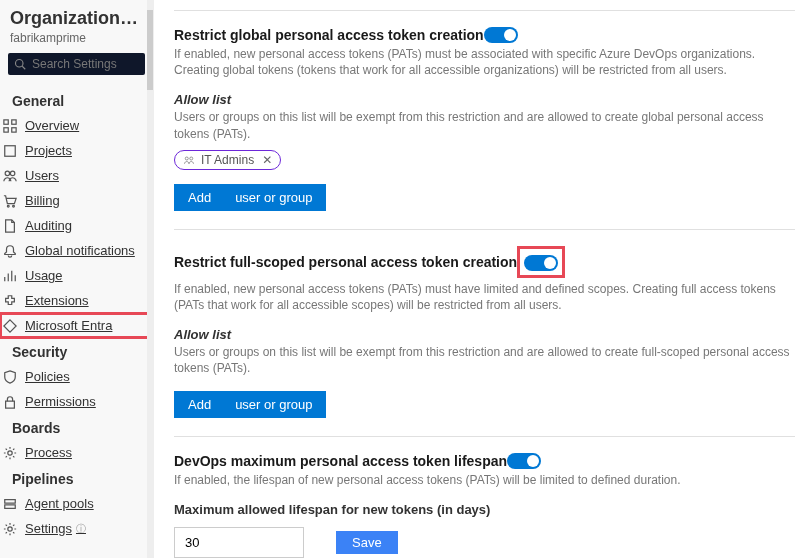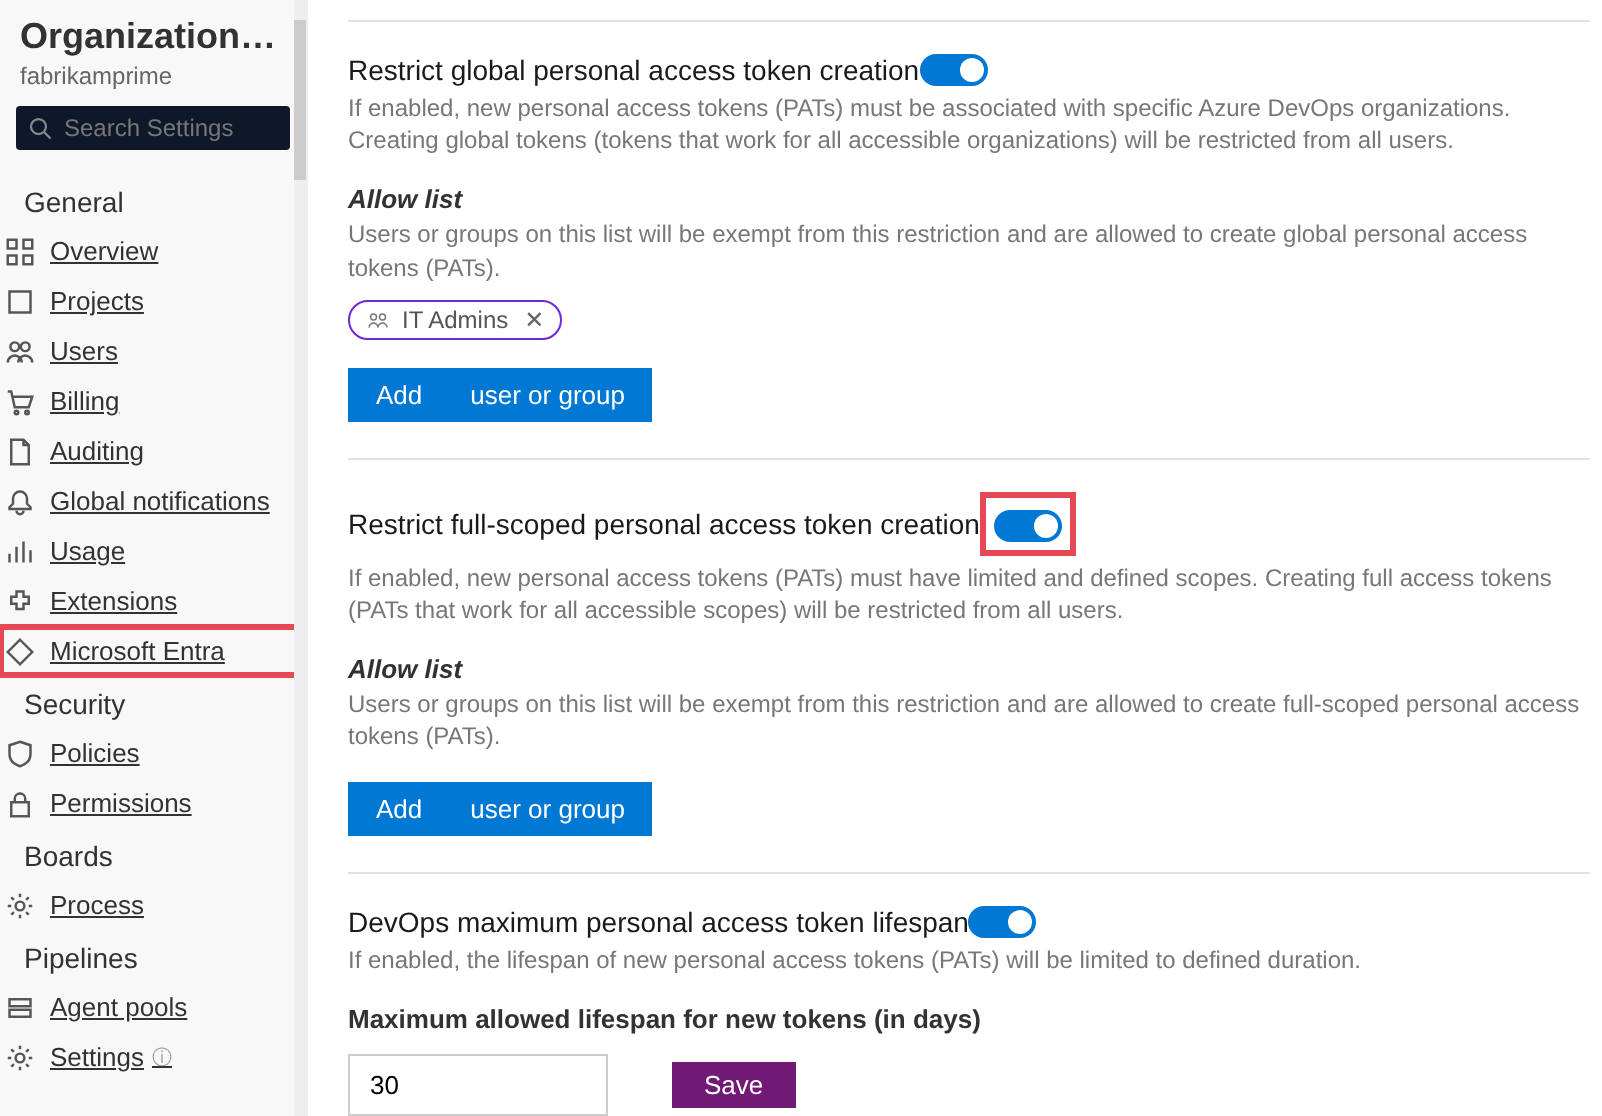--- a/index.html
+++ b/index.html
@@ -4,45 +4,45 @@
 <style>
 * { box-sizing: border-box; margin: 0; padding: 0; }
 body { font-family: "Segoe UI", Arial, sans-serif; font-size: 13px; color: #323232; background: #fff; }
 .app { display: flex; width: 801px; height: 558px; overflow: hidden; }
 
 .sidebar { width: 154px; min-width: 154px; background: #f8f8f8; border-right: 1px solid #eee; padding: 8px 0 0 0; position: relative; overflow: hidden; }
 .sidebar-title { font-size: 18px; font-weight: 600; padding: 0 10px 2px 10px; white-space: nowrap; overflow: hidden; text-overflow: ellipsis; }
 .sidebar-sub { font-size: 12px; color: #666; padding: 0 10px 8px 10px; }
 .search-box { margin: 0 8px 12px 8px; display: flex; align-items: center; background: #0f172a; border-radius: 2px; padding: 4px 6px; color: #777; font-size: 12px; }
 .search-box svg { width: 12px; height: 12px; margin-right: 6px; flex-shrink: 0; }
-.section-label { font-size: 14px; font-weight: 400; padding: 6px 24px 4px 12px; }
+.section-label { font-size: 14px; font-weight: 700; padding: 6px 24px 4px 12px; }
 .nav-item { display: flex; align-items: center; padding: 5px 10px 5px 3px; font-size: 13px; color: #323232; cursor: pointer; white-space: nowrap; text-decoration: underline; }
 .nav-item svg { width: 14px; height: 14px; margin-right: 8px; flex-shrink: 0; stroke: #555; fill: none; stroke-width: 1.4; }
 .nav-item.highlighted { outline: 3px solid #e74856; outline-offset: -2px; }
 .scrollbar { position: absolute; right: 0; top: 0; bottom: 0; width: 6px; background: #eee; }
 .scroll-thumb { position: absolute; right: 0; width: 6px; background: #ccc; top: 10px; height: 80px; }
 
 .content { flex: 1; padding: 4px 6px 0 20px; overflow: hidden; position: relative; }
 .rule { border: 0; border-top: 1px solid #e0e0e0; margin: 6px 0 16px 0; }
-.setting-title { font-size: 14px; font-weight: 400; color: #1a1a1a; display: flex; align-items: center; }
+.setting-title { font-size: 14px; font-weight: 700; color: #1a1a1a; display: flex; align-items: center; }
 .setting-desc { font-size: 12px; color: #777; margin-top: 3px; line-height: 1.35; }
 .allow-label { font-size: 13px; font-weight: 600; margin-top: 14px; font-style: italic; }
 .allow-desc { font-size: 12px; color: #777; margin-top: 2px; line-height: 1.35; }
 
 .toggle { position: relative; width: 34px; height: 16px; border-radius: 10px; background: #0078d4; display: inline-block; }
 .toggle::after { content: ""; position: absolute; right: 2px; top: 2px; width: 12px; height: 12px; border-radius: 50%; background: #fff; }
 .toggle-box { border: 3px solid #e74856; padding: 6px 4px 4px 4px; display: inline-flex; align-items: center; }
 
 .chip { display: inline-flex; align-items: center; border: 1px solid #6d28d9; border-radius: 12px; padding: 2px 8px; font-size: 12px; color: #555; margin-top: 8px; }
 .chip svg.left { width: 12px; height: 12px; margin-right: 6px; }
 .chip .x { margin-left: 8px; font-size: 12px; color: #666; cursor: pointer; }
 
 .btn { display: inline-flex; align-items: flex-end; background: #0078d4; color: #fff; font-size: 13px; padding: 6px 14px; border: none; cursor: pointer; margin-top: 14px; }
 .btn .gap { display: inline-block; width: 24px; }
-.save-btn { background: #701a75; color: #fff; border: none; padding: 4px 16px; font-size: 13px; cursor: pointer; margin-left: 10px; text-align: center; }
+.save-btn { background: #3b82f6; color: #fff; border: none; padding: 4px 16px; font-size: 13px; cursor: pointer; margin-left: 10px; text-align: center; }
 
 .field-row { display: flex; align-items: center; margin-top: 10px; gap: 22px; }
 .num-input { width: 130px; padding: 7px 10px; border: 1px solid #ccc; font-size: 13px; }
 .max-label { font-size: 13px; font-weight: 600; margin-top: 14px; }
 .section { margin-bottom: 6px; }
 </style>
 </head>
 <body>
 
 <div class="app">

